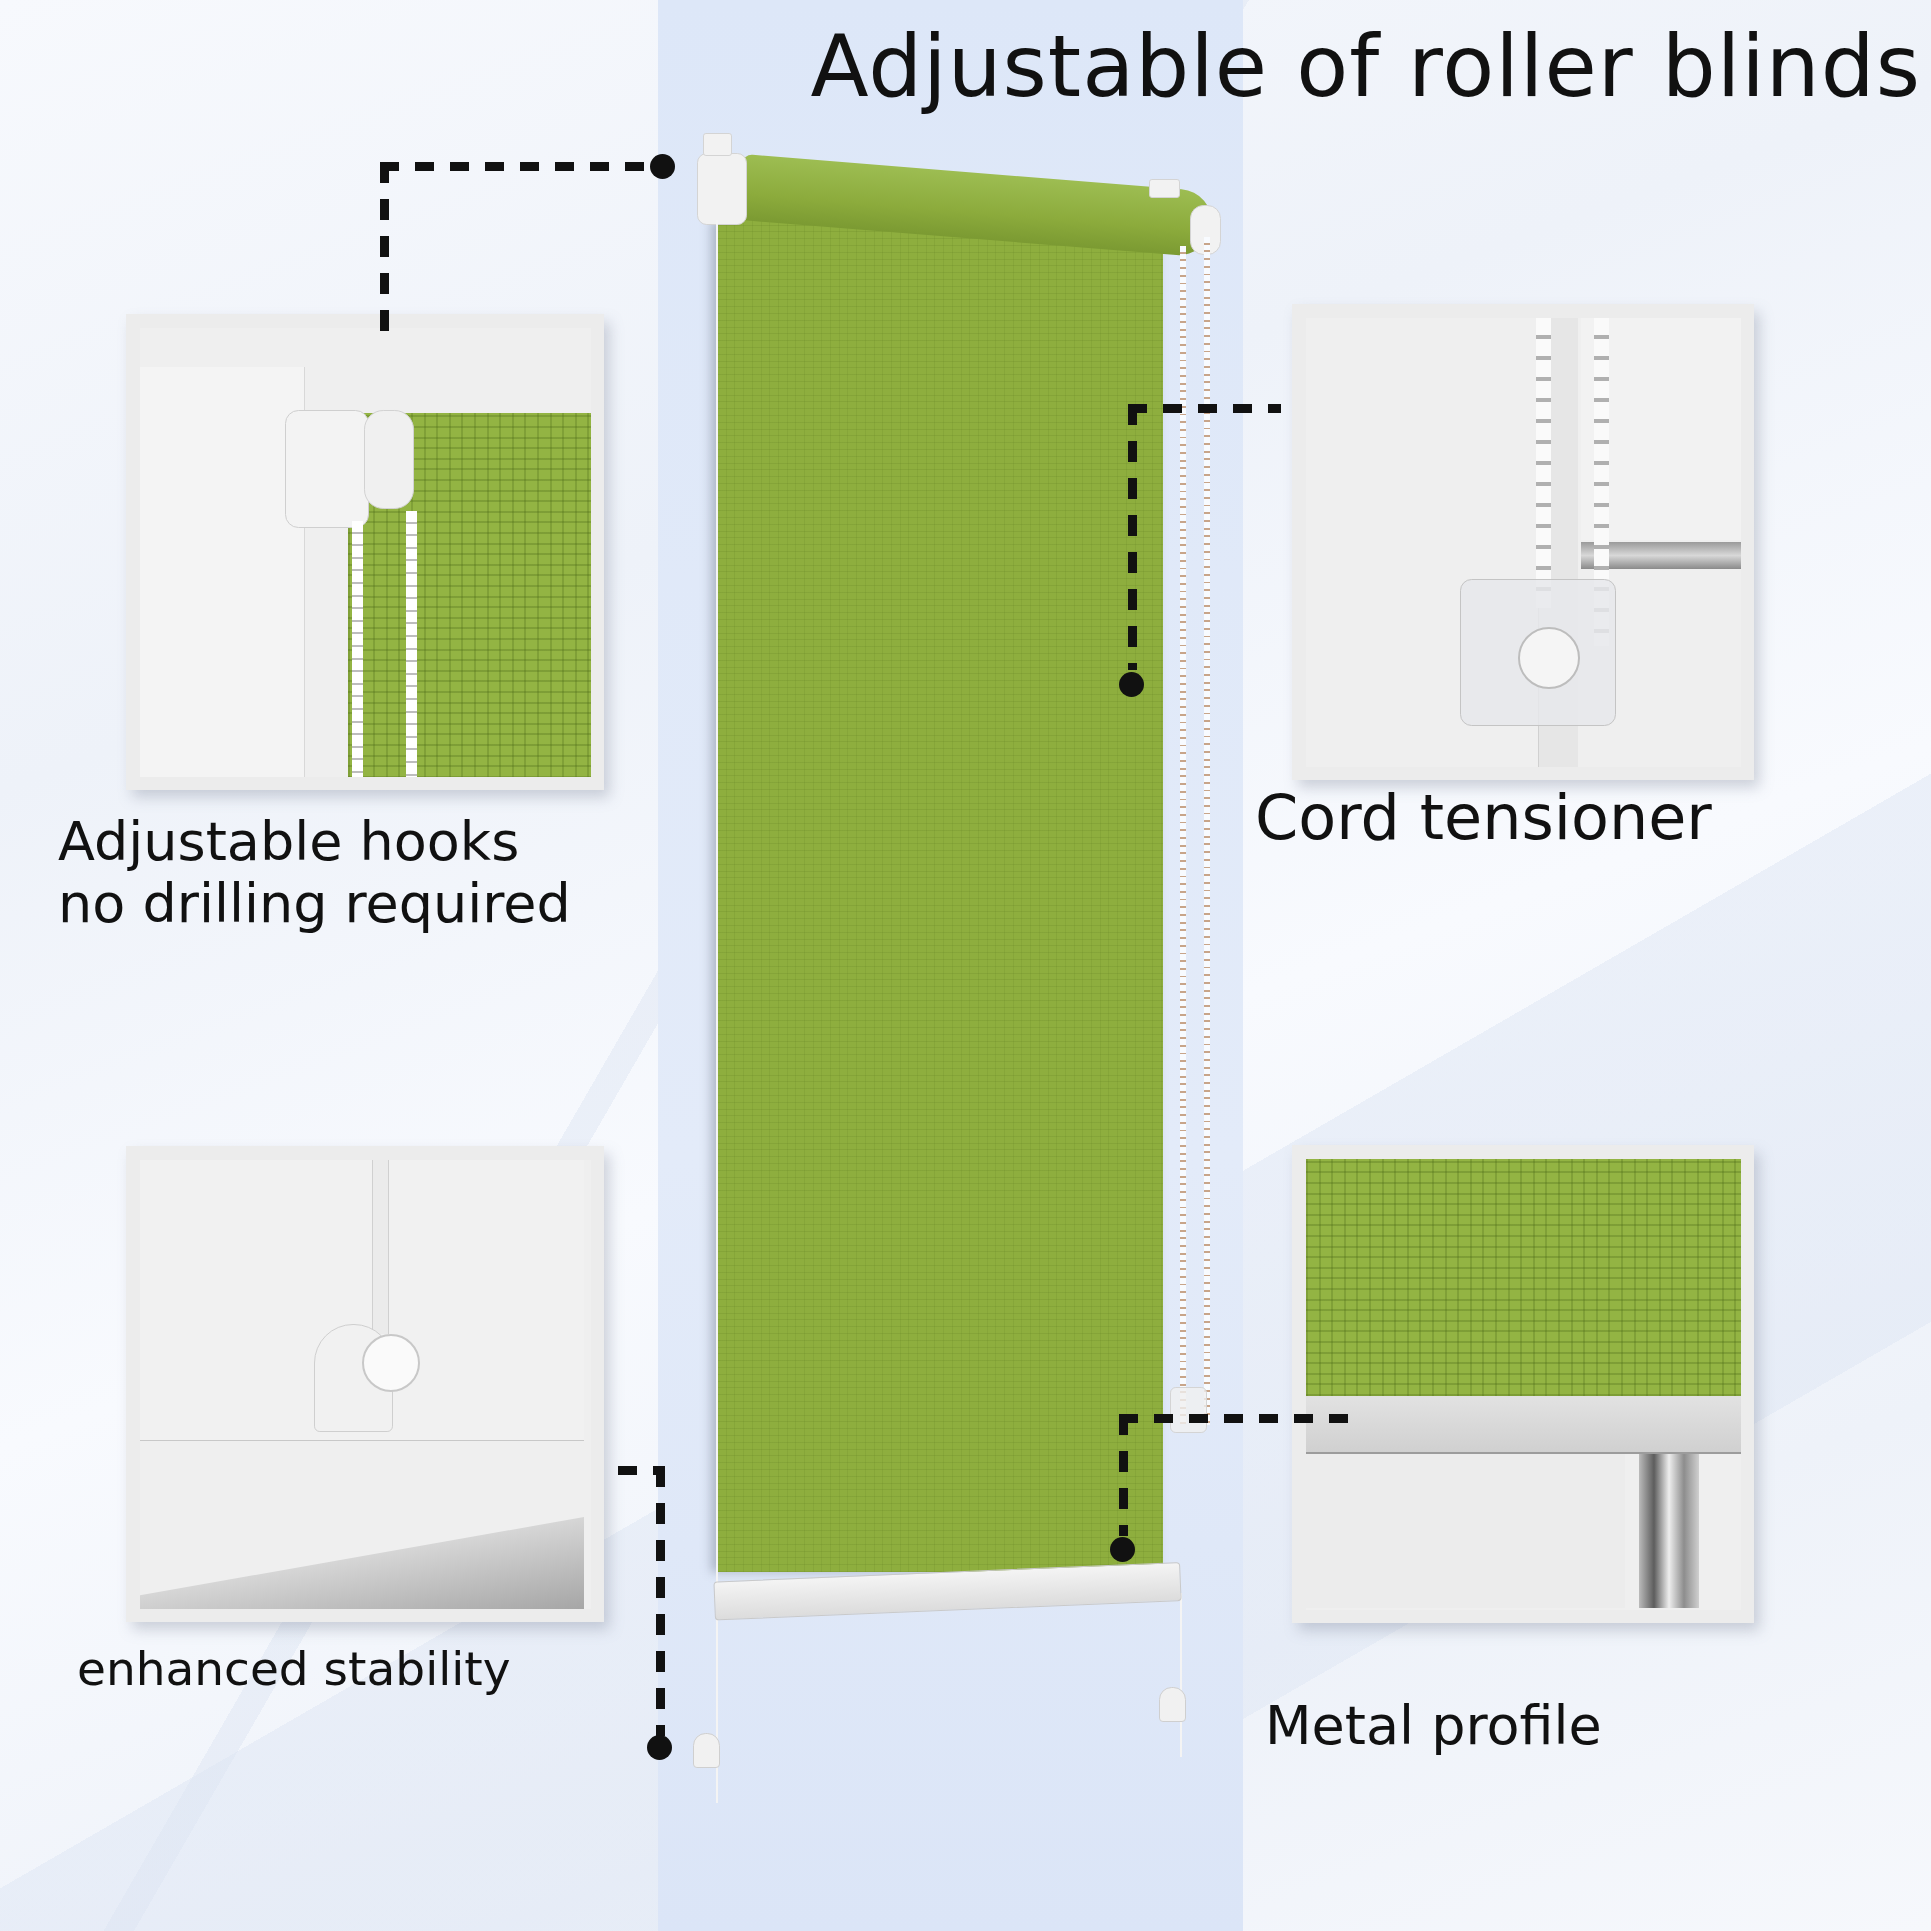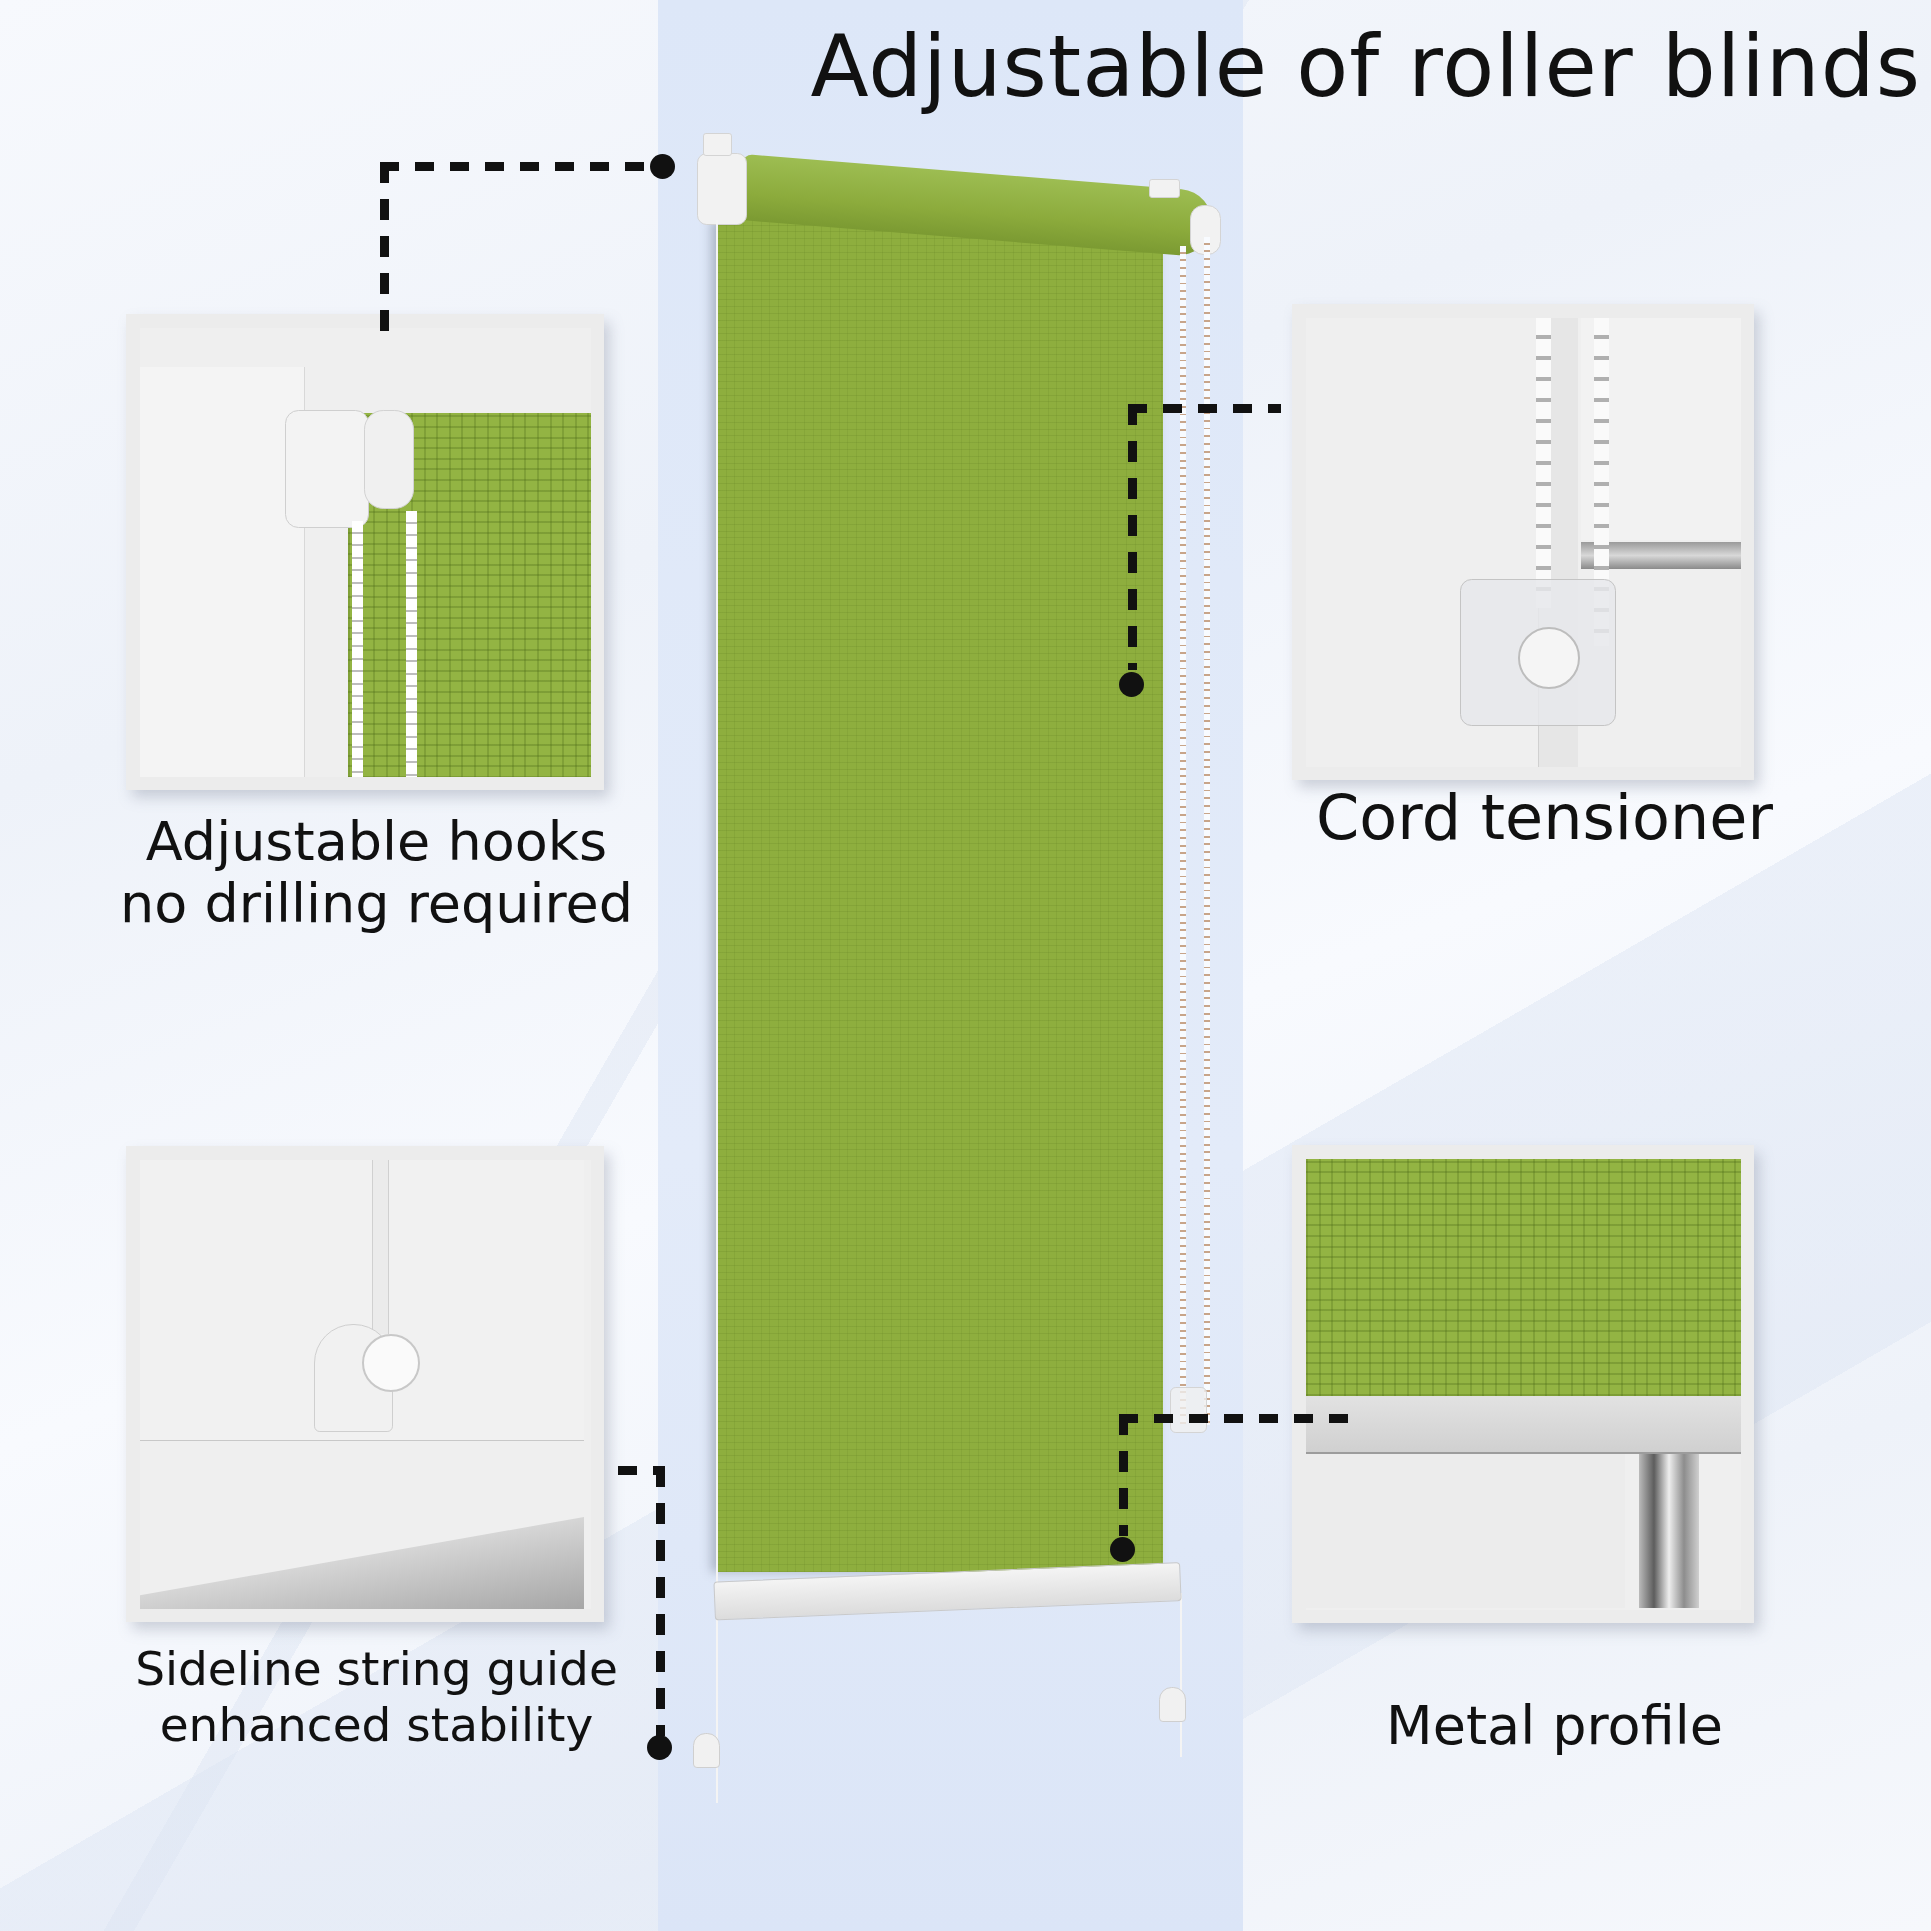--- a/index.html
+++ b/index.html
@@ -39,21 +39,21 @@
   .anchor { position:absolute; width:25px; height:33px; background:#f1f1f1; border:1.9px solid #cfcfcf; border-radius:12.6px 12.6px 3.9px 3.9px; }
 
   
   .panel { position:absolute; background:#ececec; box-shadow: 5.8px 7.7px 13.5px rgba(120,130,150,0.35); }
   .panel .photo { position:absolute; left:13.5px; top:13.5px; right:13.5px; bottom:13.5px; overflow:hidden; background:#efefef; }
   .p-green { background:
       repeating-linear-gradient(0deg, rgba(70,100,20,0.28) 0 1.9px, transparent 1.9px 10.6px),
       repeating-linear-gradient(90deg, rgba(70,100,20,0.25) 0 1.9px, transparent 1.9px 12.6px),
       #93b443; }
 
-  .label { position:absolute; color:#111; text-align:center; font-weight:400; }
+  .label { position:absolute; color:#111; text-align:left; font-weight:400; }
 
   
   .hdash { position:absolute; height:8.7px;
     background: repeating-linear-gradient(90deg,#111 0 19.3px,transparent 19.3px 35px); }
   .vdash { position:absolute; width:8.7px;
     background: repeating-linear-gradient(180deg,#111 0 21px,transparent 21px 37px); }
   .dot { position:absolute; width:25px; height:25px; border-radius:50%; background:#111; }
 </style>
 </head>
 <body>
@@ -113,21 +113,20 @@
 <div class="panel" style="left:126px;top:1146px;width:478px;height:476px;">
   <div class="photo">
     <div style="position:absolute;left:0;top:0;width:444px;height:280px;background:#f1f1f1;border-bottom:1.9px solid #c8c8c8;"></div>
     <div style="position:absolute;left:232px;top:0;width:15.4px;height:174px;background:#ebebeb;border-left:1px solid #d0d0d0;border-right:1px solid #d0d0d0;"></div>
     <div class="anchor" style="left:174px;top:164px;width:77px;height:106px;border-radius:39px 39px 5.8px 5.8px;"></div>
     <div style="position:absolute;left:222px;top:174px;width:54px;height:54px;border-radius:50%;border:2.9px solid #c8c8c8;background:#fafafa;"></div>
     <div style="position:absolute;left:0;top:357px;width:444px;height:92px;background:linear-gradient(180deg,#d6d6d6,#a6a6a6);transform:skewY(-10deg);transform-origin:right top;"></div>
   </div>
 </div>
 <div class="label" style="left:77px;top:1641px;width:599px;font-size:47px;line-height:56px;">
-  <div>Sideline string guide</div>
   <div>enhanced stability</div>
 </div>
 
 <div class="panel" style="left:1292px;top:1145px;width:462px;height:478px;">
   <div class="photo">
     <div class="p-green" style="position:absolute;left:0;top:0;width:100%;height:237px;"></div>
     <div style="position:absolute;left:0;top:237px;width:100%;height:56px;background:linear-gradient(180deg,#e2e2e2,#d0d0d0);border-bottom:2.9px solid #9c9c9c;"></div>
     <div style="position:absolute;left:0;top:295px;width:319px;height:154px;background:#ececec;"></div>
     <div style="position:absolute;left:333px;top:295px;width:60px;height:154px;background:linear-gradient(90deg,#bbb,#5d5d5d,#eee,#8d8d8d,#cfcfcf);"></div>
   </div>

